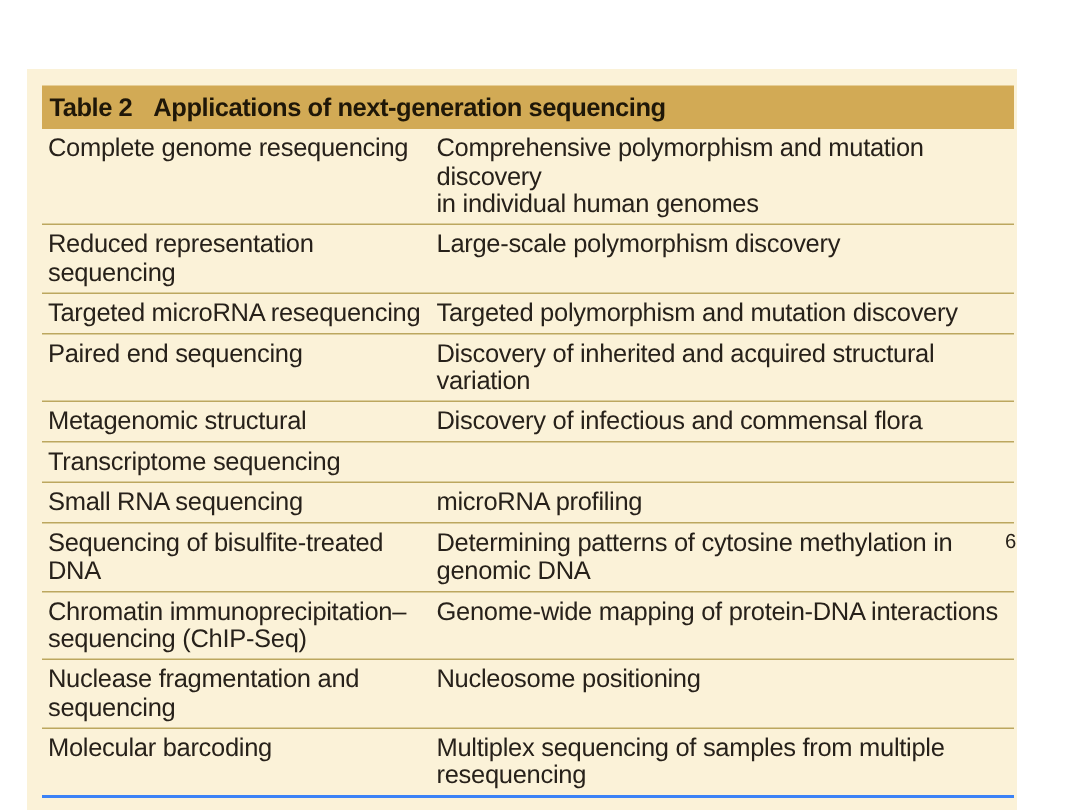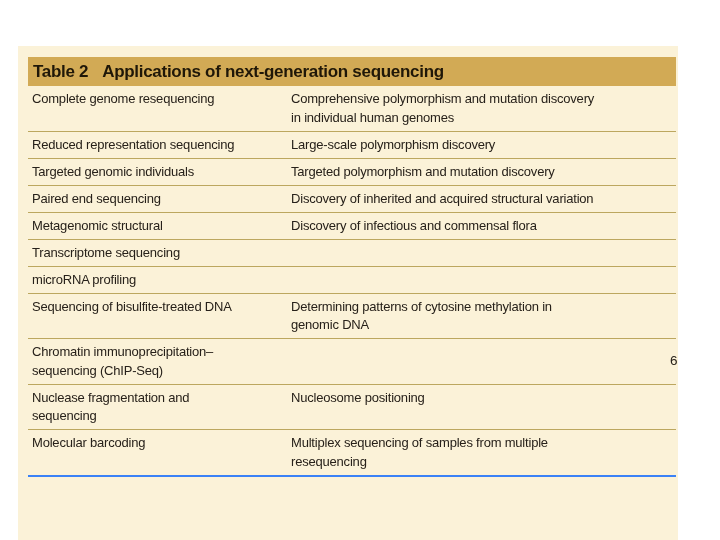--- a/index.html
+++ b/index.html
@@ -64,21 +64,21 @@
   .row {
     display: grid;
     grid-template-columns: 259px 1fr;
     padding: 4px 0 3.5px 4px;
     border-bottom: 1px solid #BCA75F;
   }
   .row:last-child {
     border-bottom: 2px solid #3b82f6;
   }
   .cell {
-    font-size: 13px;
+    font-size: 17px;
     line-height: 18.5px;
     color: #27211A;
     letter-spacing: -0.2px;
     white-space: pre-line;
   }
   .cell.app { padding-right: 6px; }
   .edge-num {
     position: absolute;
     left: 652px;
     top: 306px;
@@ -106,51 +106,53 @@
     <span class="cell app">Comprehensive polymorphism and mutation discovery
 in individual human genomes</span>
   </div>
 
   <div class="row">
     <span class="cell cat">Reduced representation sequencing</span>
     <span class="cell app">Large-scale polymorphism discovery</span>
   </div>
 
   <div class="row">
-    <span class="cell cat">Targeted genomic individuals</span>
+    <span class="cell cat">Targeted microRNA resequencing</span>
     <span class="cell app">Targeted polymorphism and mutation discovery</span>
   </div>
 
   <div class="row">
     <span class="cell cat">Paired end sequencing</span>
     <span class="cell app">Discovery of inherited and acquired structural variation</span>
   </div>
 
   <div class="row">
     <span class="cell cat">Metagenomic structural</span>
     <span class="cell app">Discovery of infectious and commensal flora</span>
   </div>
 
   <div class="row">
     <span class="cell cat">Transcriptome sequencing</span>
   </div>
 
   <div class="row">
+    <span class="cell cat">Small RNA sequencing</span>
     <span class="cell app">microRNA profiling</span>
   </div>
 
   <div class="row">
     <span class="cell cat">Sequencing of bisulfite-treated DNA</span>
     <span class="cell app">Determining patterns of cytosine methylation in
 genomic DNA</span>
   </div>
 
   <div class="row">
     <span class="cell cat">Chromatin immunoprecipitation–
 sequencing (ChIP-Seq)</span>
+    <span class="cell app">Genome-wide mapping of protein-DNA interactions</span>
   </div>
 
   <div class="row">
     <span class="cell cat">Nuclease fragmentation and
 sequencing</span>
     <span class="cell app">Nucleosome positioning</span>
   </div>
 
   <div class="row">
     <span class="cell cat">Molecular barcoding</span>

